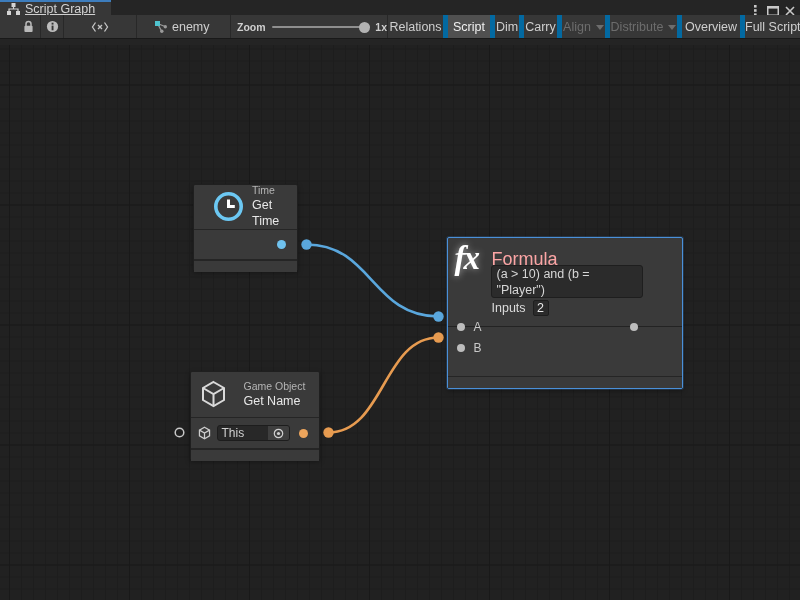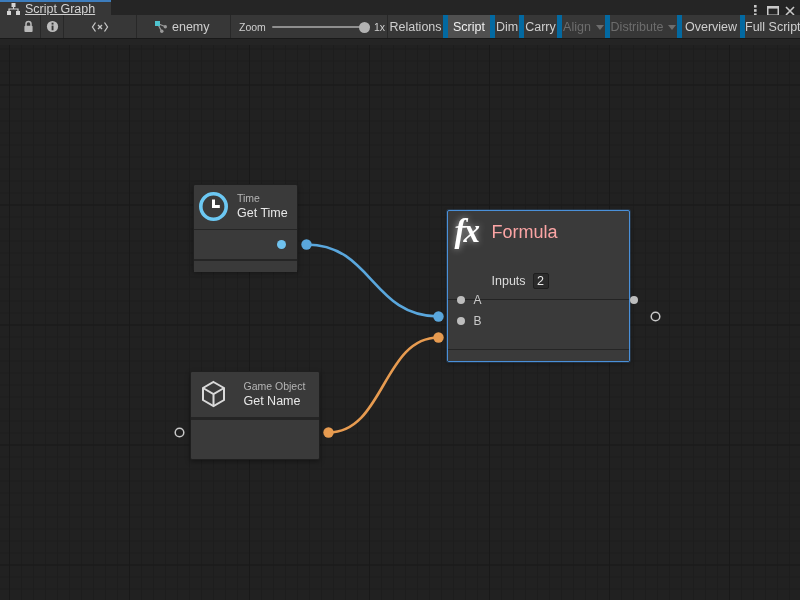--- a/index.html
+++ b/index.html
@@ -17,21 +17,21 @@
   .win-btn { width:15px; height:16px; display:flex; align-items:center; justify-content:center; }
 
   
   .toolbar { position:relative; height:24px; background:#373737; display:flex; align-items:stretch;
              border-bottom:1px solid #191919; font-size:12.5px;padding-left:16px; }
   .tseg { flex:0 0 auto; display:flex; align-items:center; justify-content:center; border-right:1px solid #282828; height:100%; }
   .seg-lock { width:25px; }
   .seg-info { width:23px; }
   .seg-code { width:73px; }
   .seg-graphname { width:94px; justify-content:flex-start; padding-left:17px; gap:4px; }
-  .seg-zoom { width:157px; justify-content:center; padding-left:6px; border-right:1px solid #282828; }
+  .seg-zoom { width:157px; justify-content:space-between; padding-left:6px; border-right:1px solid #282828;font-weight:bold; }
   .zoom-label { color:#cfcfcf; margin-right:6px; font-size:10.5px; }
   .zoom-slider { position:relative; width:98px; height:100%; display:flex; align-items:center; }
   .zoom-track { width:98px; height:2px; background:#8f8f8f; border-radius:1px; }
   .zoom-handle { position:absolute; left:87px; top:50%; margin-top:-5px; width:11px; height:11px;
                  border-radius:50%; background:#b2b2b2; }
   .zoom-value { margin-left:4px; color:#cfcfcf; font-size:10.5px; }
   .tbtn { flex:0 0 auto; display:flex; align-items:center; justify-content:center; border-right:5px solid #0369a1;
           color:#cfcfcf; white-space:nowrap; gap:5px; font-size:12.5px; }
   .w-rel{width:60px;} .w-val{width:47px;} .w-dim{width:29px;} .w-car{width:38px;} .w-ali{width:48px;}
   .w-dis{width:72px;} .w-ove{width:63px;} .w-ful{width:72px;}
@@ -58,39 +58,39 @@
           box-shadow:0 2px 5px rgba(0,0,0,0.35); }
   .node.selected { border:1.5px solid #4a90d9; box-shadow:0 0 0 1px rgba(62,125,189,0.25), 0 2px 5px rgba(0,0,0,0.35); }
   .node-header { display:flex; align-items:center; }
   .node-surtitle { font-size:10.5px; color:#b4b4b4; line-height:13px; }
   .node-title { font-size:12.5px; color:#e8e8e8; line-height:16px; }
   .divider { height:1.5px; background:#252525; }
   .node-footer { height:11px; background:#3a3a3a; }
 
   
   #node-gettime { left:193px; top:138.5px; width:105px; height:87px; }
-  #node-gettime .node-header { height:44px; padding-left:4px; }
+  #node-gettime .node-header { height:44px; padding-left:19px; }
   #node-gettime .hdr-text { margin-left:8px; }
   #node-gettime .node-body { position:relative; height:29px; }
   .port-dot { position:absolute; border-radius:50%; }
   #gettime-out { width:9px; height:9px; background:#6fc2ef; right:11px; top:10px; }
 
   
   #node-getname { left:189.5px; top:325.5px; width:130.5px; height:89px; }
   #node-getname .node-header { height:45px; padding-left:9px; }
   #node-getname .hdr-text { margin-left:17px; }
   #node-getname .node-body { position:relative; height:30px; display:flex; align-items:center; padding-left:7px; }
   .obj-field { display:flex; align-items:stretch; height:16px; width:73px; margin-left:6px;
                background:#282828; border:1px solid #1d1d1d; border-radius:3px; overflow:hidden; }
   .obj-field-text { flex:1; font-size:12px; color:#cfcfcf; line-height:14px; padding-left:4px; }
   .obj-picker { width:21px; background:#3f3f3f; display:flex; align-items:center; justify-content:center; }
   #getname-out { width:9px; height:9px; background:#eda55c; right:11px; top:10.5px; }
 
   
-  #node-formula { left:446.5px; top:165px; width:183px; height:152px; }
+  #node-formula { left:446.5px; top:192px; width:236px; height:152px; }
   .fx-glyph { position:absolute; left:7px; top:2px; width:38px; height:42px;
               font-family:"Liberation Serif", serif; font-style:italic; font-weight:bold; font-size:33px;
               color:#ffffff; text-shadow:0 0 7px rgba(255,255,255,0.55); letter-spacing:-2px; }
   .formula-title { position:absolute; left:44px; top:11px; font-size:18px; color:#fca5a5; }
   .formula-field { position:absolute; left:43px; top:27px; width:152px; height:33px; background:#2b2b2b;
                    border:1px solid #1e1e1e; border-radius:3px; padding:1px 5px; font-size:12.5px;
                    line-height:15.5px; color:#d6d6d6; overflow:hidden; }
   .inputs-row { position:absolute; left:44px; top:62px; height:16px; display:flex; align-items:center; }
   .inputs-label { font-size:12.5px; color:#dcdcdc; }
   .inputs-count { margin-left:7px; min-width:16px; height:16px; background:#2b2b2b; border:1px solid #1e1e1e;
@@ -270,27 +270,46 @@
             <path d="M13.5 2 L24 8 V20 L13.5 26 L3 20 V8 Z" fill="none" stroke="#d9d9d9" stroke-width="2"></path>
             <path d="M3 8 L13.5 14 L24 8 M13.5 14 V26" fill="none" stroke="#d9d9d9" stroke-width="2"></path>
           </svg>
         </span>
         <span class="hdr-text">
           <div class="node-surtitle">Game Object</div>
           <div class="node-title">Get Name</div>
         </span>
       </div>
       <div class="divider"></div>
+      <div class="node-body">
+        <span class="icon">
+          <svg width="13" height="14" viewBox="0 0 27 28">
+            <path d="M13.5 2 L24 8 V20 L13.5 26 L3 20 V8 Z" fill="none" stroke="#cccccc" stroke-width="2.6"></path>
+            <path d="M3 8 L13.5 14 L24 8 M13.5 14 V26" fill="none" stroke="#cccccc" stroke-width="2.6"></path>
+          </svg>
+        </span>
+        <span class="obj-field">
+          <span class="obj-field-text">This</span>
+          <span class="obj-picker">
+            <svg width="11" height="11" viewBox="0 0 11 11">
+              <circle cx="5.5" cy="5.5" r="4.2" fill="none" stroke="#d0d0d0" stroke-width="1.2"></circle>
+              <circle cx="5.5" cy="5.5" r="1.6" fill="#d0d0d0"></circle>
+            </svg>
+          </span>
+        </span>
+        <span class="port-dot" id="getname-out"></span>
+      </div>
       <div class="divider"></div>
       <div class="node-footer"></div>
     </div>
 
     <div class="node selected" id="node-formula">
       <div class="fx-glyph">fx</div>
       <div class="formula-title">Formula</div>
+      <div class="formula-field">(a &gt; 10) and (b = "Player")</div>
       <div class="inputs-row">
         <span class="inputs-label">Inputs</span>
         <span class="inputs-count">2</span>
       </div>
       <div class="frow frow-a">
         <span class="relation-line"></span>
         <span class="gray-dot gd-left"></span>
         <span class="frow-label">A</span>
         <span class="gray-dot gd-right"></span>
       </div>

